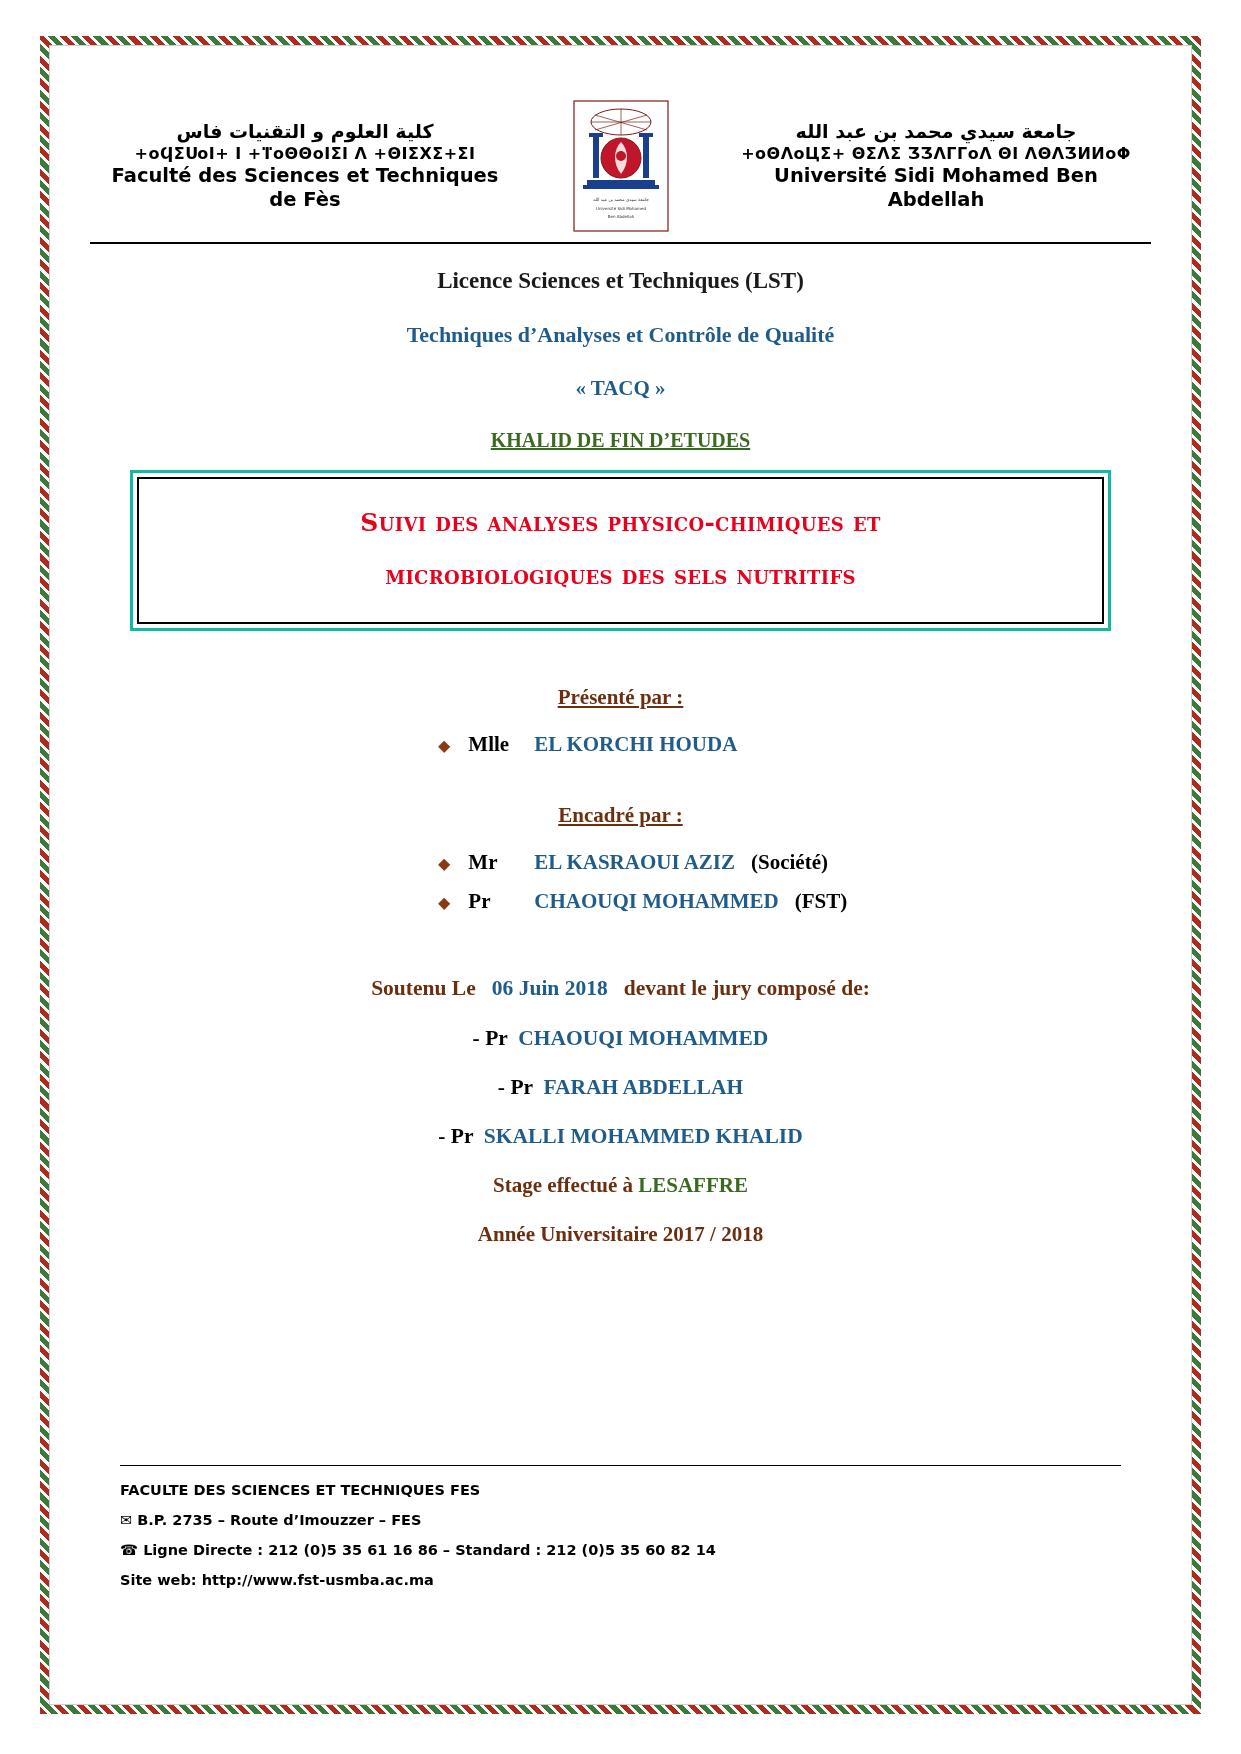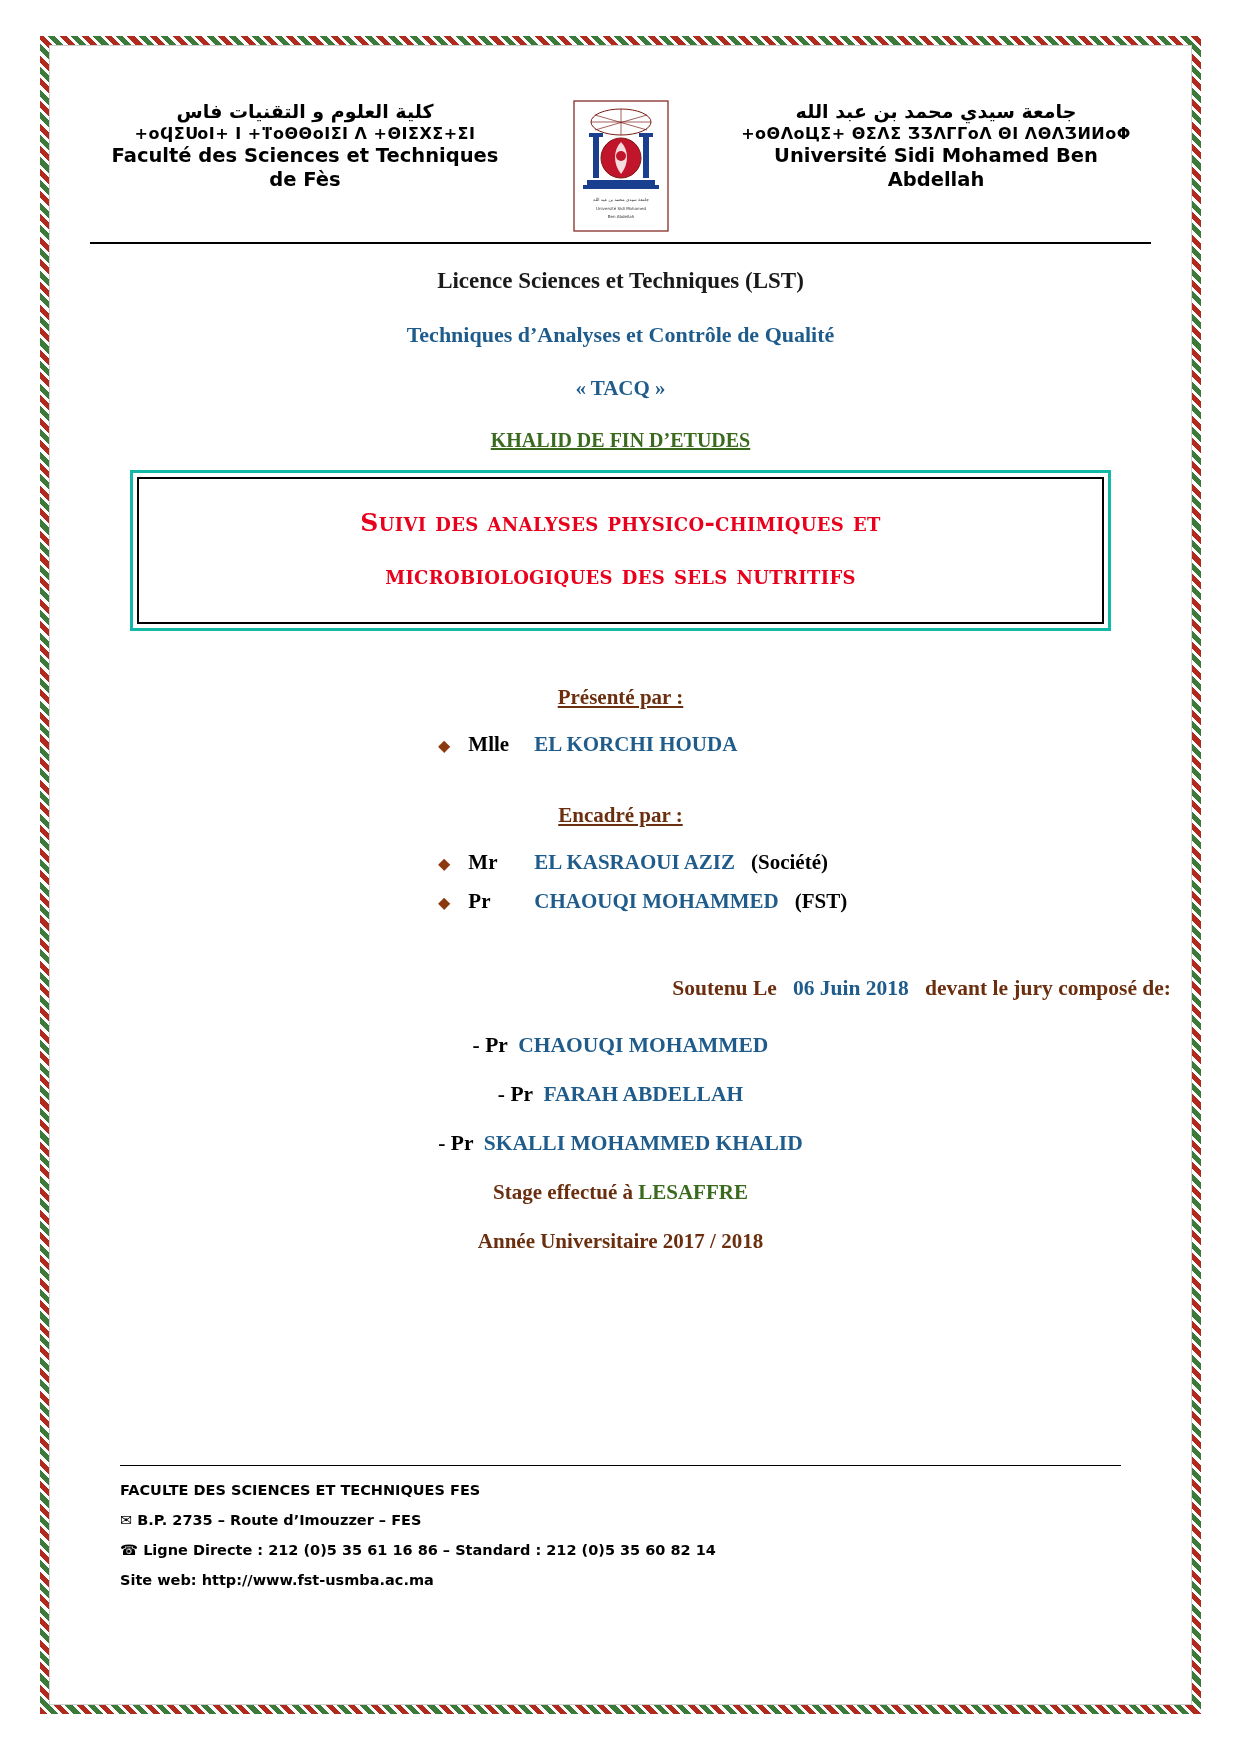--- a/index.html
+++ b/index.html
@@ -48,20 +48,21 @@
     position: absolute;
     left: 70px;
     top: 62px;
     width: 1101px;
     height: 1626px;
   }
 
   
   .header {
     display: flex;
+    align-items: center;
     justify-content: space-between;
     padding: 38px 25px 6px 25px;
   }
   .hdr-block {
     text-align: center;
     line-height: 1.25;
   }
   .hdr-left { width: 420px; }
   .hdr-right { width: 420px; }
   .ar {
@@ -191,28 +192,28 @@
   }
   .p-aff {
     font-weight: bold;
     color: #000;
     margin-left: 16px;
   }
 
   
   .soutenu {
     margin-top: 62px;
-    text-align: right;
+    text-align: center;
     font-size: 21.5px;
     font-weight: bold;
     color: #6b2f0f;
   }
   .soutenu .date { color: #1f5c8b; }
   .jury {
-    margin-top: 32px;
+    margin-top: 25px;
     text-align: center;
     font-size: 21.5px;
     font-weight: bold;
   }
   .jury-row { margin-bottom: 24px; }
   .jury-pr { color: #000; }
   .jury-name { color: #1f5c8b; }
 
   .stage {
     margin-top: 6px;

